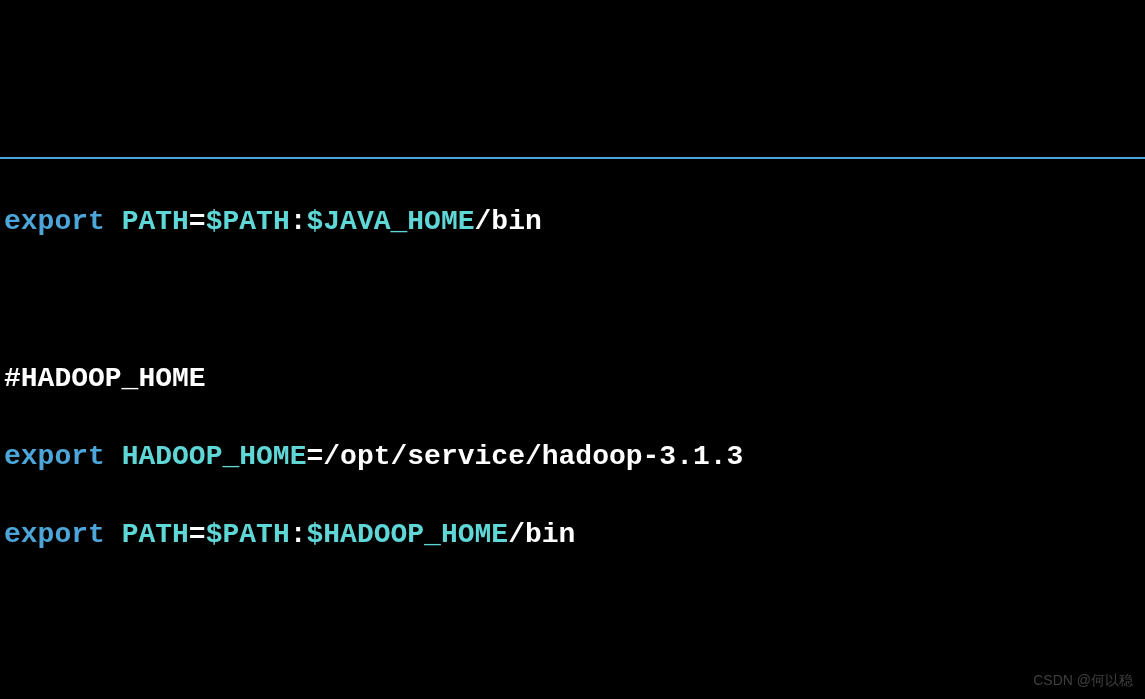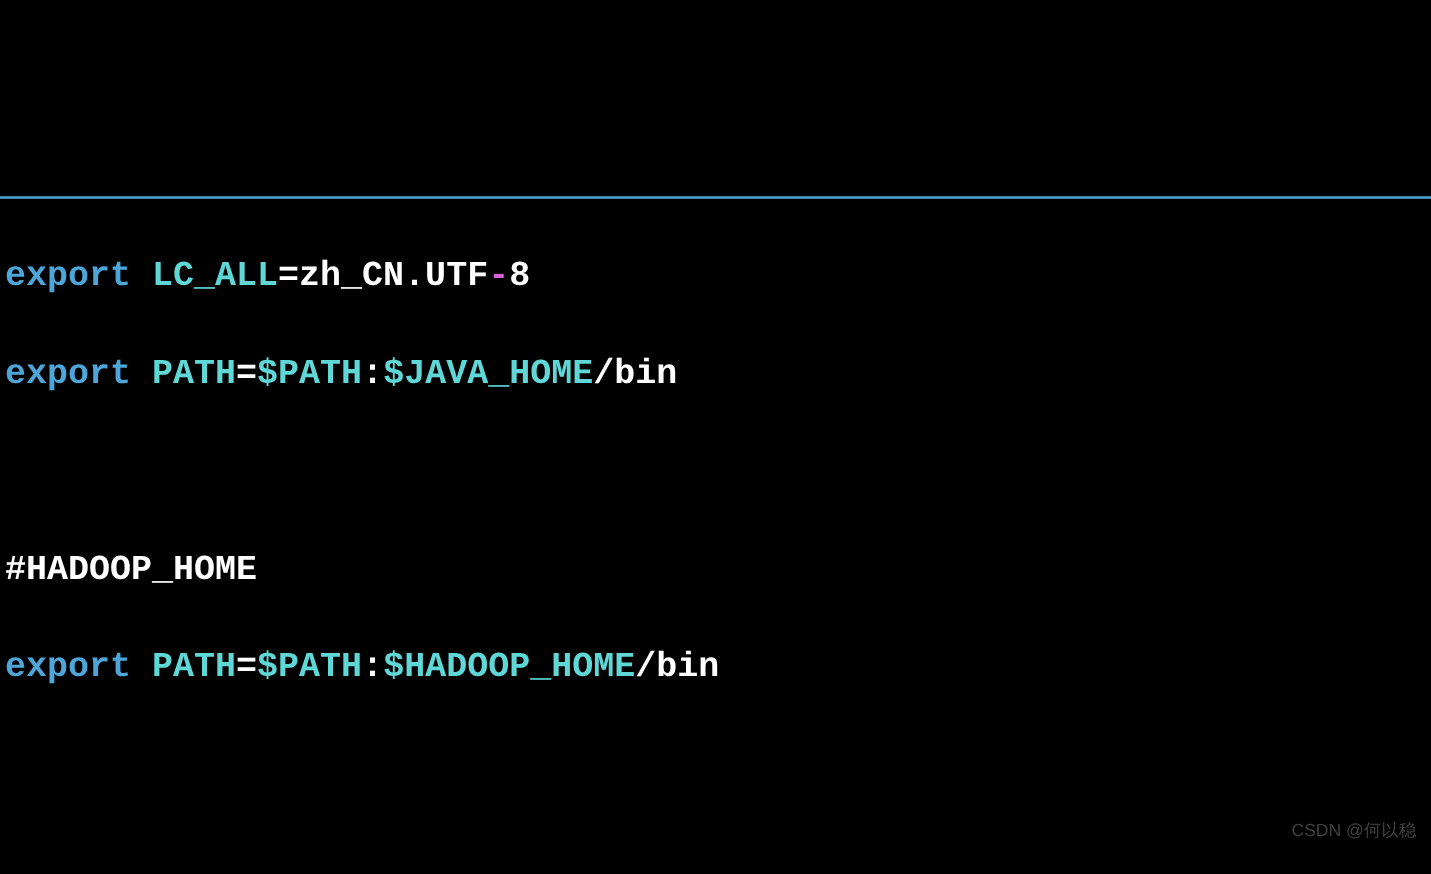--- a/index.html
+++ b/index.html
@@ -46,38 +46,38 @@
     }
     .dollar-var {
       color: #5fd7d7;
       margin-top: 11px;
     }
     .comment {
       color: #ffffff;
     }
     .watermark {
       position: absolute;
-      bottom: 24px;
+      bottom: 8px;
       right: 12px;
       font-size: 14px;
       font-weight: normal;
       color: rgba(180, 180, 180, 0.35);
       font-family: Arial, sans-serif;
     }
   </style>
 </head>
 <body>
 
 
 
 <div class="terminal">
-<span class="line"><span class="kw-export">export</span> <span class="var-name">LC_ALL</span><span class="eq">=</span><span class="text">zh_CN.UTF</span><span class="minus">-</span><span class="text">8</span></span>
 <span class="line"><span class="kw-export">export</span> <span class="var-name">PATH</span><span class="eq">=</span><span class="dollar-var">$PATH</span><span class="text">:</span><span class="dollar-var">$JAVA_HOME</span><span class="text">/bin</span></span>
 <span class="line"> </span>
 <span class="line"><span class="comment">#HADOOP_HOME</span></span>
+<span class="line"><span class="kw-export">export</span> <span class="var-name">HADOOP_HOME</span><span class="eq">=</span><span class="text">/opt/service/hadoop-3.1.3</span></span>
 <span class="line"><span class="kw-export">export</span> <span class="var-name">PATH</span><span class="eq">=</span><span class="dollar-var">$PATH</span><span class="text">:</span><span class="dollar-var">$HADOOP_HOME</span><span class="text">/bin</span></span>
 
 
 
 
 
 
 
 
 

